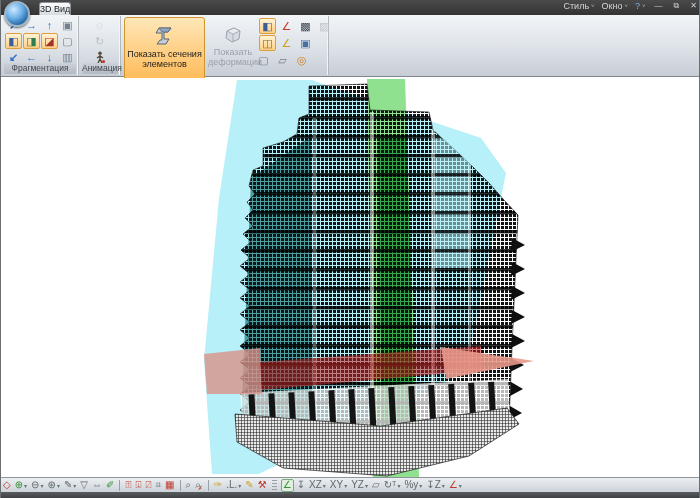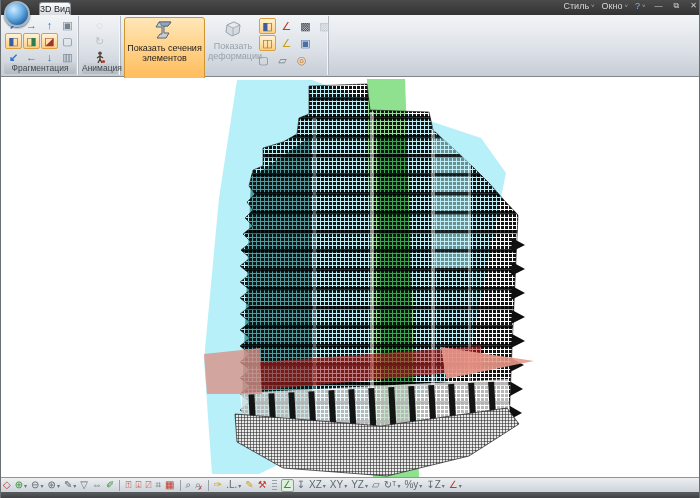--- a/index.html
+++ b/index.html
@@ -30,21 +30,21 @@
             box-shadow:inset -1px 0 0 #f3f5f7; }
   .rgroup-label { position:absolute; left:2px; right:2px; bottom:1px; height:11px;
                   background:linear-gradient(#cdd2d8,#b4bac2); border-radius:2px;
                   font-size:8.5px; color:#43484e; text-align:center; line-height:11px; }
   .gicon { position:absolute; width:17px; height:16px; display:flex; align-items:center;
            justify-content:center; font-size:11px; color:#73808f; }
   .gicon.arrow { color:#2f74c4; font-weight:bold; }
   .gicon.hl { background:linear-gradient(#fff3d6,#ffcf82); border:1px solid #dd9f3e; border-radius:2px; }
   .gicon.dis { color:#b9c0c7; }
   .bigbtn { position:absolute; top:1px; height:71px; border-radius:3px; text-align:center;
-            font-size:9px; color:#1d1d1d; padding-top:2px; }
+            font-size:9px; color:#1d1d1d; padding-top:8px; }
   .bigbtn.orange { background:linear-gradient(#ffe7b8,#ffb64e); border:1px solid #d1952f; }
   .bigbtn .blabel { display:block; margin-top:1px; line-height:10px; }
   .bigbtn.disabled { color:#99a1a9; }
   .mini-svg { display:inline-block; }
 
   
   .viewport { position:absolute; left:0; top:78px; width:700px; height:399px; background:#fff; }
   .model-label { position:absolute; left:2px; top:3px; font-size:9px; color:#2c2c2c; z-index:5; }
   .scene { position:absolute; left:0; top:0; }
 

